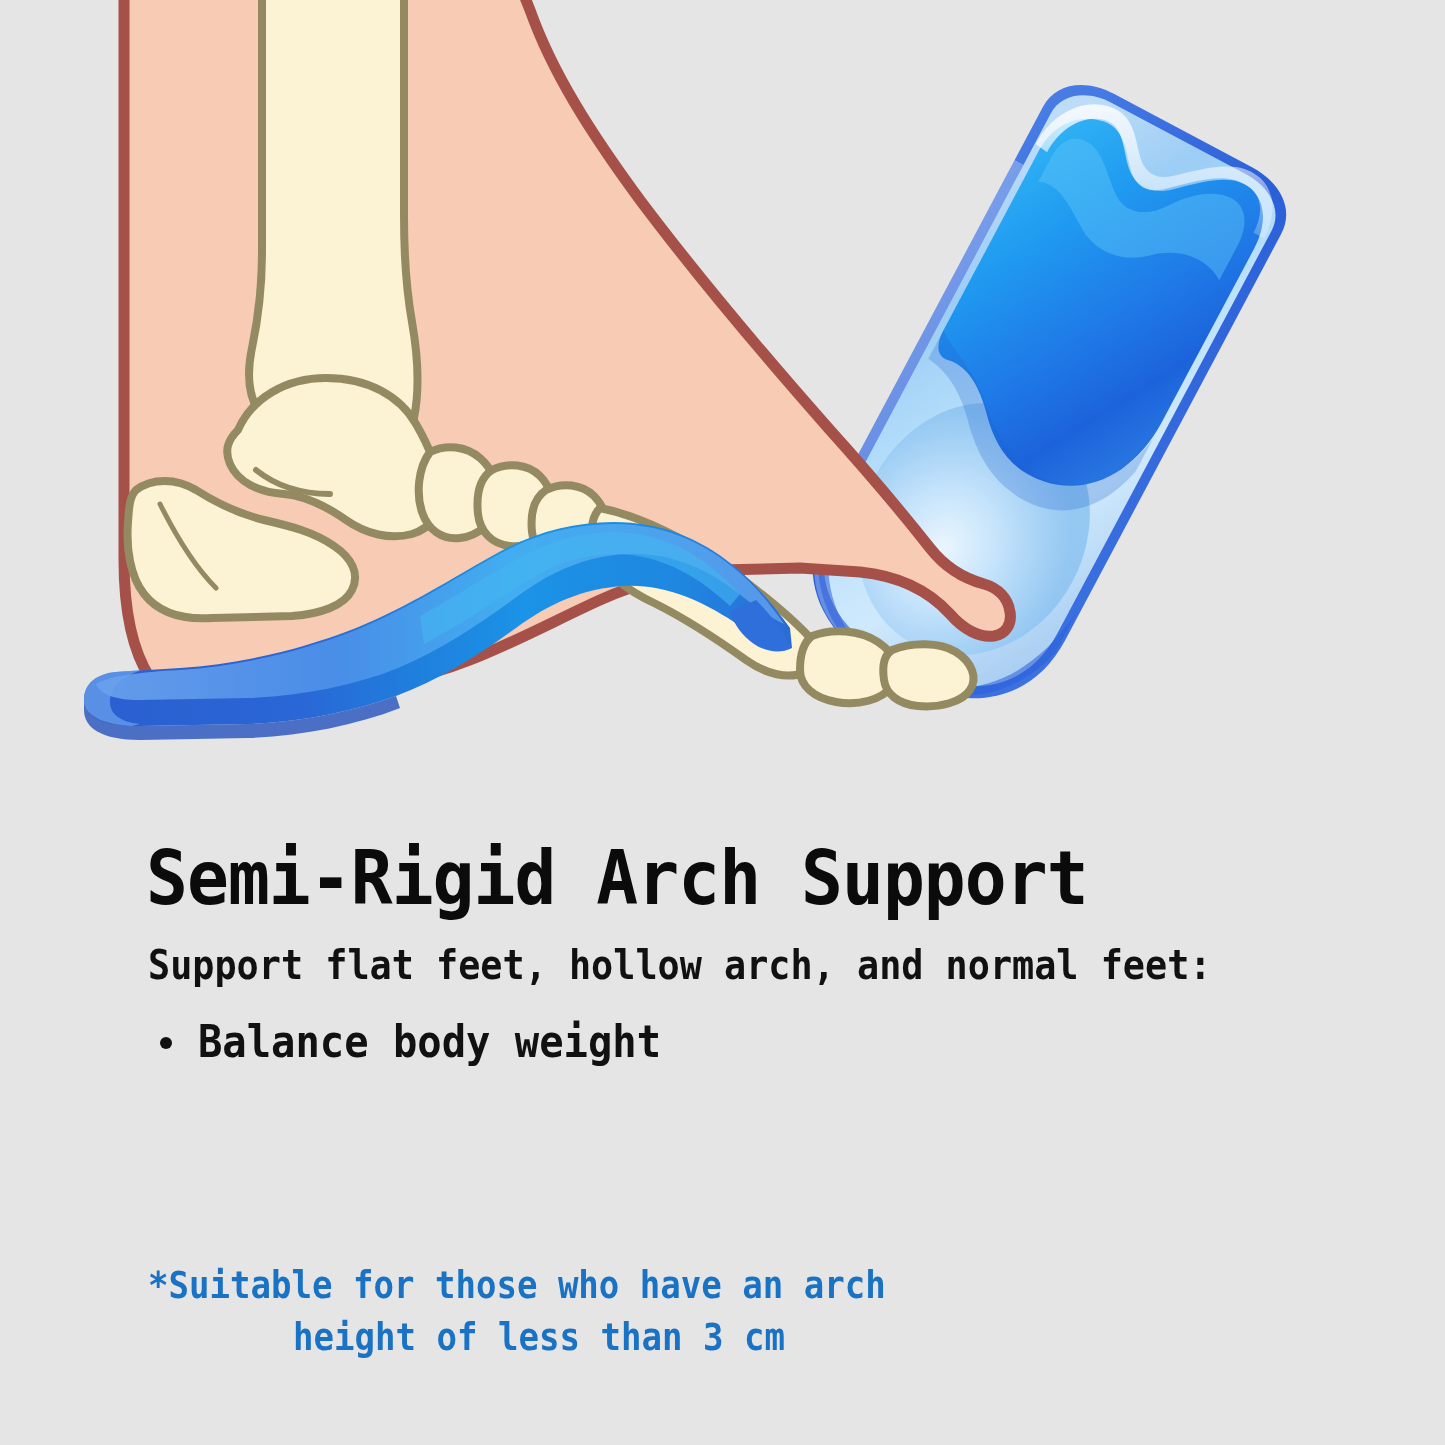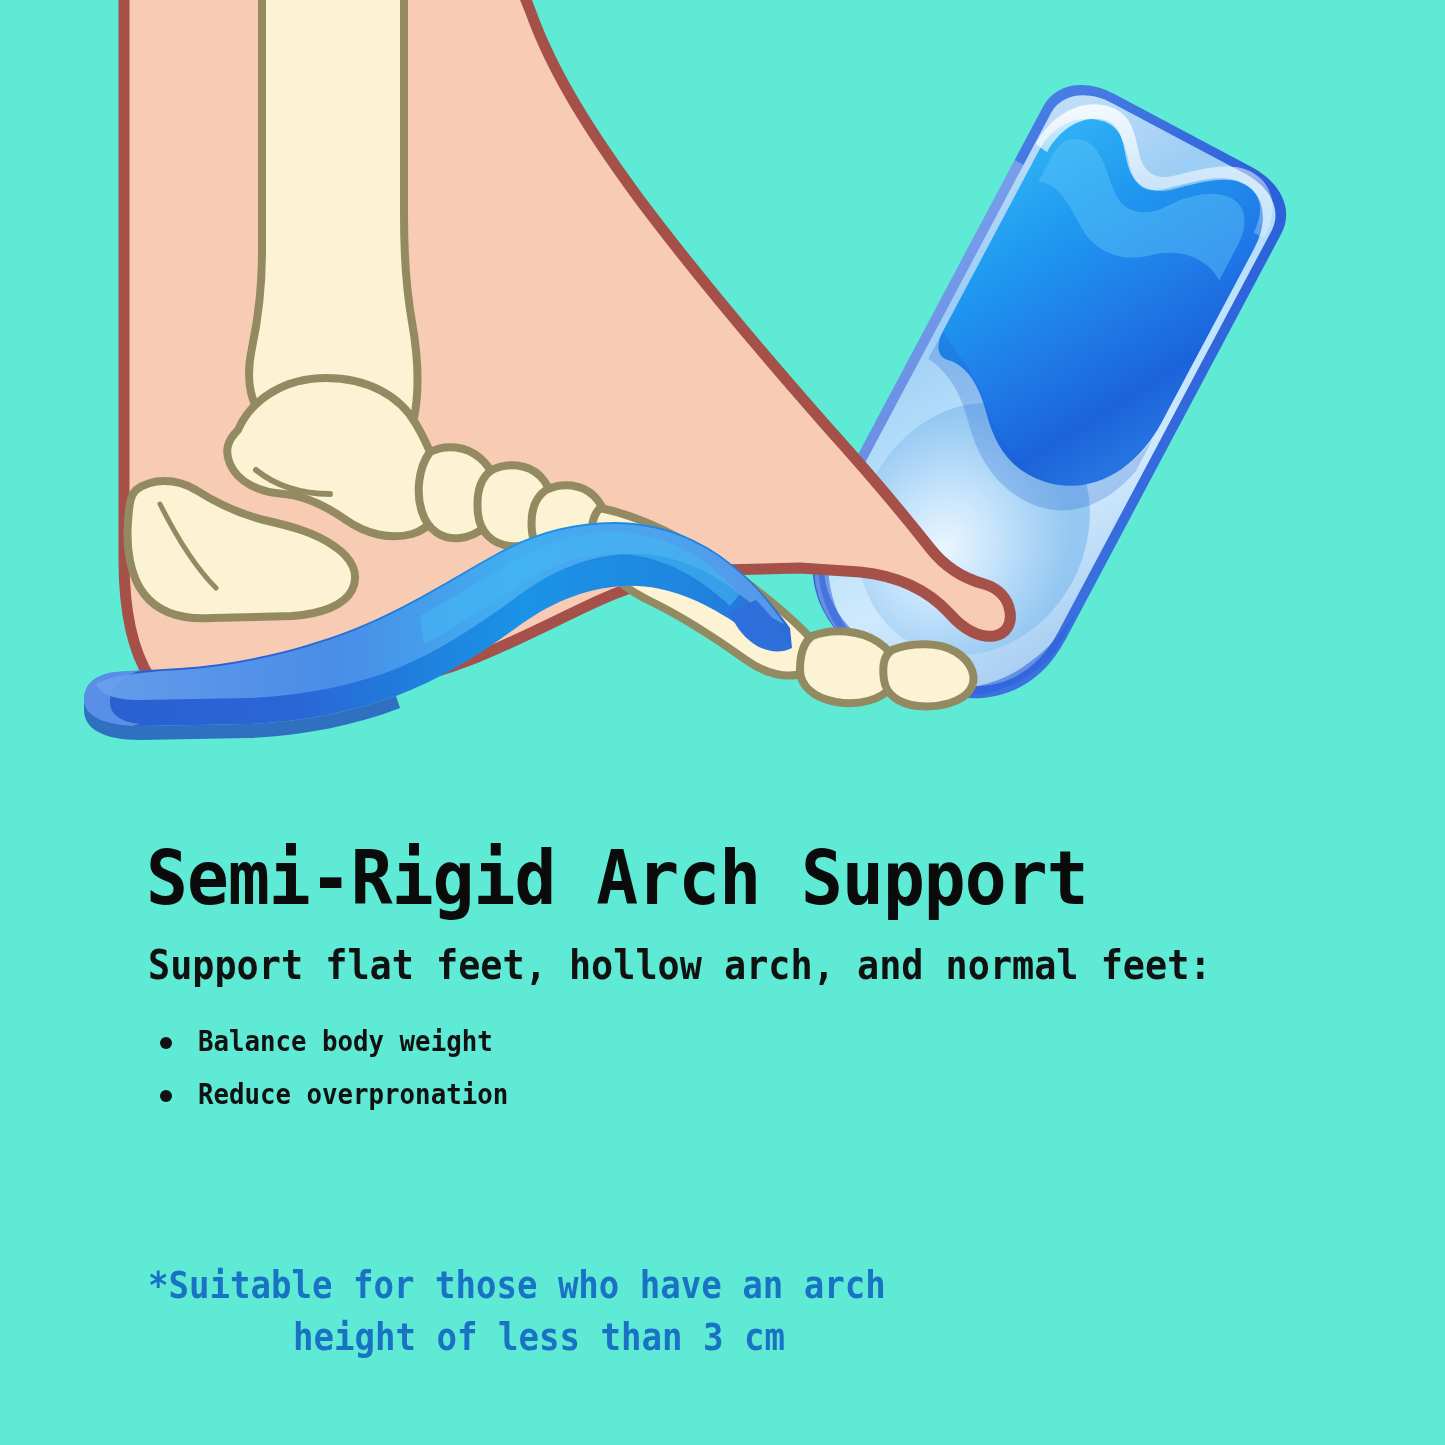--- a/index.html
+++ b/index.html
@@ -13,21 +13,21 @@
     height: 1445px;
     overflow: hidden;
     font-family: "DejaVu Sans Mono", "Liberation Mono", monospace;
     -webkit-font-smoothing: antialiased;
   }
 
   #page {
     position: relative;
     width: 1445px;
     height: 1445px;
-    background: #5eead4;
+    background: #e5e5e5;
   }
 
   
   #illustration {
     position: absolute;
     left: 0;
     top: 0;
     width: 1445px;
     height: 800px;
   }
@@ -78,21 +78,21 @@
     position: absolute;
     left: 148px;
     top: 215px;
     margin: 0;
     padding: 0;
     list-style: none;
   }
   .bullets li {
     position: relative;
     padding-left: 50px;
-    font-size: 28px;
+    font-size: 44px;
     line-height: 53px;
     font-weight: 700;
     color: #111111;
     white-space: nowrap;
   }
   .bullets li .dot {
     position: absolute;
     left: 12px;
     top: 22px;
     width: 12px;
@@ -430,24 +430,20 @@
 
     <div class="title">Semi-Rigid Arch Support</div>
 
     <div class="subtitle">Support flat feet, hollow arch, and normal feet:</div>
 
     <ul class="bullets">
       <li>
         <span class="dot"></span>
         <span class="btext">Balance body weight</span>
       </li>
-      <li>
-        <span class="dot"></span>
-        <span class="btext">Reduce overpronation</span>
-      </li>
     </ul>
 
     <div class="footnote">
       <span class="fl">*Suitable for those who have an arch</span>
       <span class="fl indent">height of less than 3 cm</span>
     </div>
 
   </div>
 </div>
 

